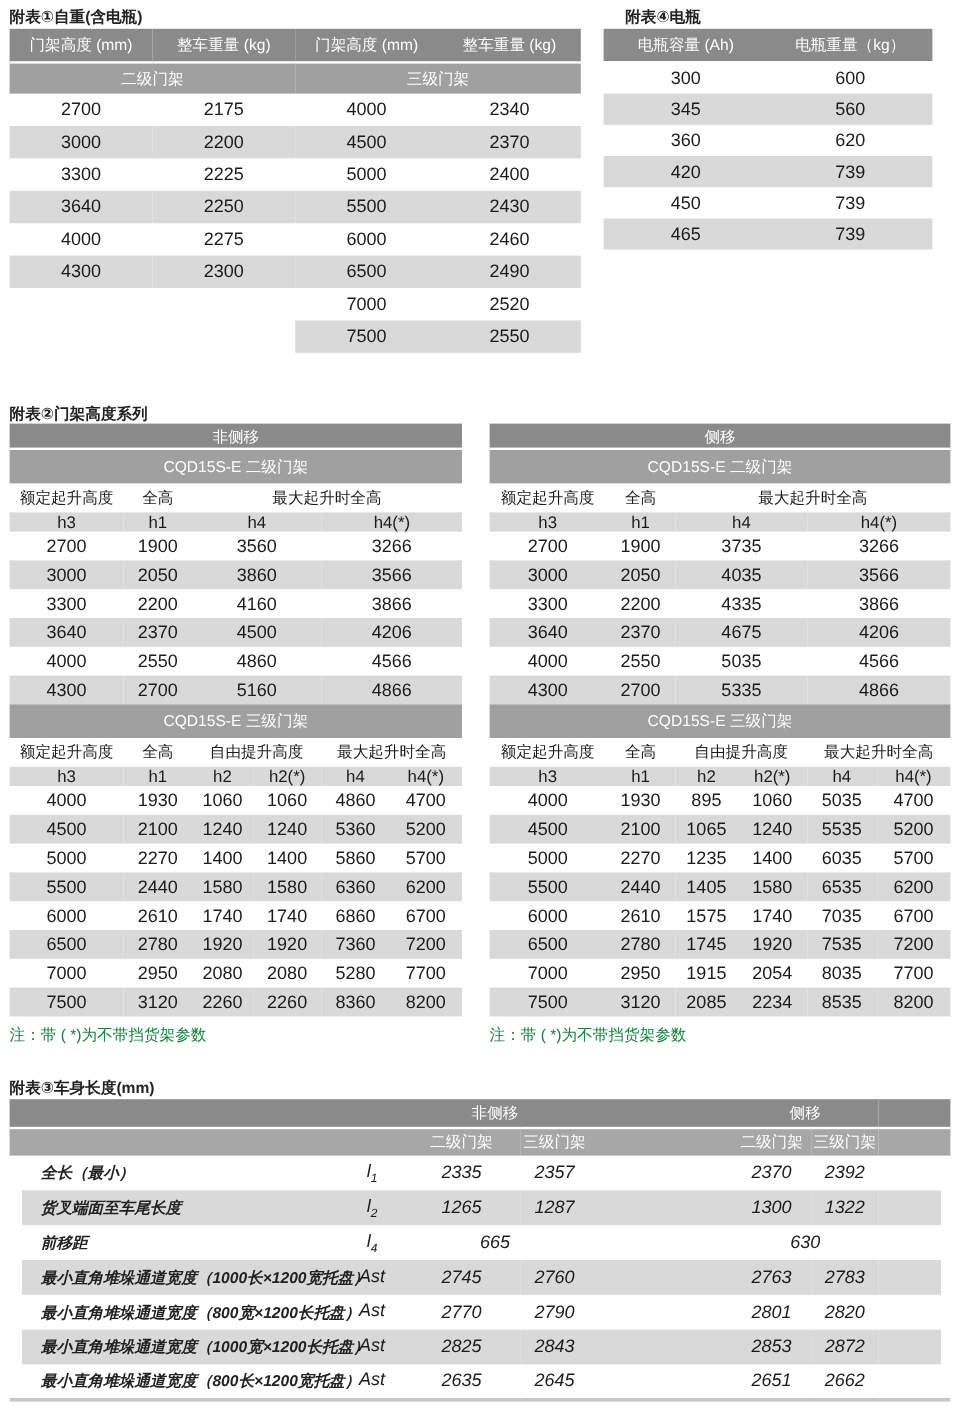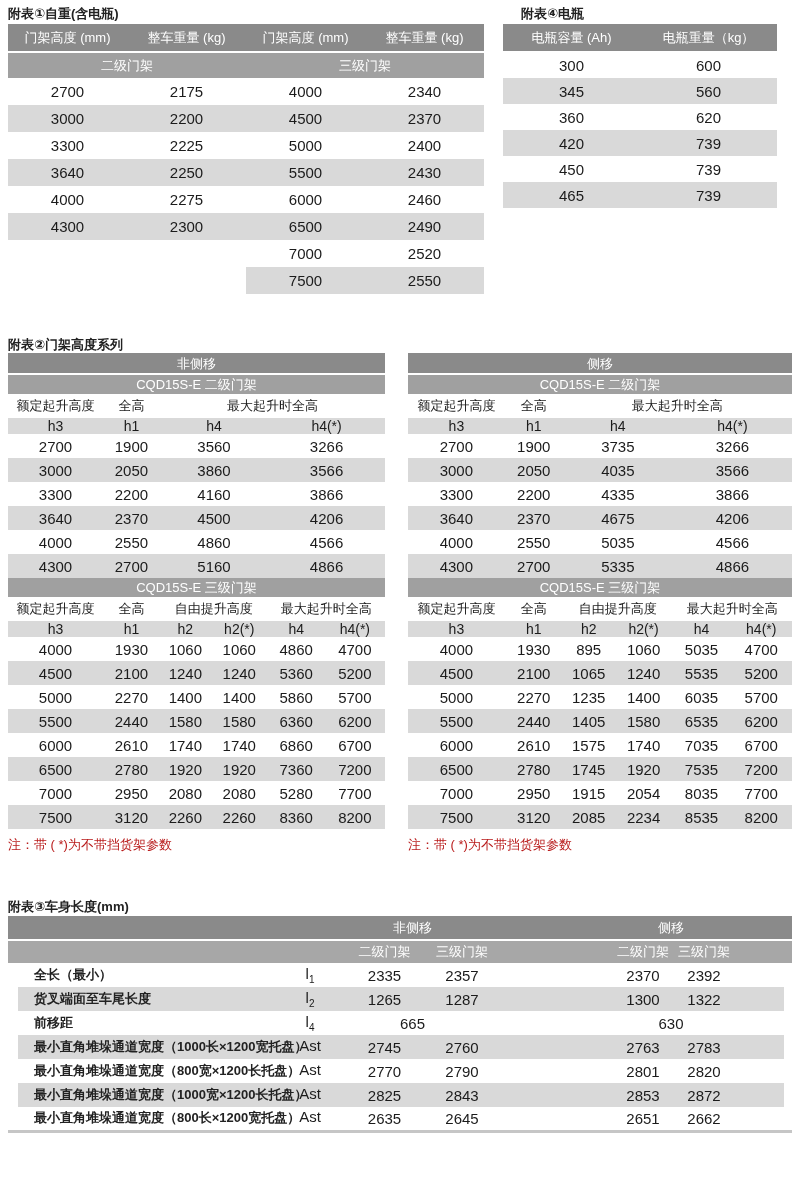--- a/index.html
+++ b/index.html
@@ -21,31 +21,31 @@
 
   
   #t1 tbody td { font-size:15px; height:27px; }
   #t1 tbody tr:nth-child(even) td:not(:empty) { background:#d9d9d9; }
   #t4 tbody td { font-size:15px; height:26px; }
   #t4 tbody tr:nth-child(even) td { background:#d9d9d9; }
 
   
   .bandtop { background:#8a8a8a; color:#fff; font-size:13px; height:22px; line-height:22px;
              text-align:center; border-bottom:2px solid #fff; }
-  .t2tab .band2 td { height:19px; }
+  .t2tab .band2 td { height:28px; }
   .t2tab .colhdr td { font-size:13px; height:24px; background:#fff; color:#1b1b1b; }
   .t2tab .subhdr td { font-size:14px; height:16px; background:#d9d9d9; }
   .t2tab tbody td { font-size:15px; height:24px; }
   .t2tab tbody tr:nth-child(even) td { background:#d9d9d9; }
-  .note { font-size:13px; color:#b91c1c; margin-top:7px; white-space:nowrap; }
+  .note { font-size:13px; color:#15803d; margin-top:7px; white-space:nowrap; }
 
   
   #t3 .band1 td { height:24px; }
   #t3 .band2 td { background:#a7a7a7; height:23px; }
-  #t3 tbody td { font-size:15px; height:24px; }
+  #t3 tbody td { font-size:15px; height:29px;font-style:italic; }
   #t3 tbody td.lbl { text-align:left; padding-left:26px; font-size:13px; font-weight:600; color:#222; }
   #t3 tbody td.sym { font-size:15px; }
   #t3 tbody td.sym sub { font-size:10px; }
   #t3 tbody tr:nth-child(even) td { background:#d9d9d9; }
   #t3 tbody tr:nth-child(even) td:first-child {
     background:linear-gradient(to right,#fff 0px,#fff 10px,#d9d9d9 10px); }
   #t3 tbody tr:nth-child(even) td:last-child {
     background:linear-gradient(to left,#fff 0px,#fff 8px,#d9d9d9 8px); }
   #t3 { border-bottom:3px solid #c6c6c6; }
 

